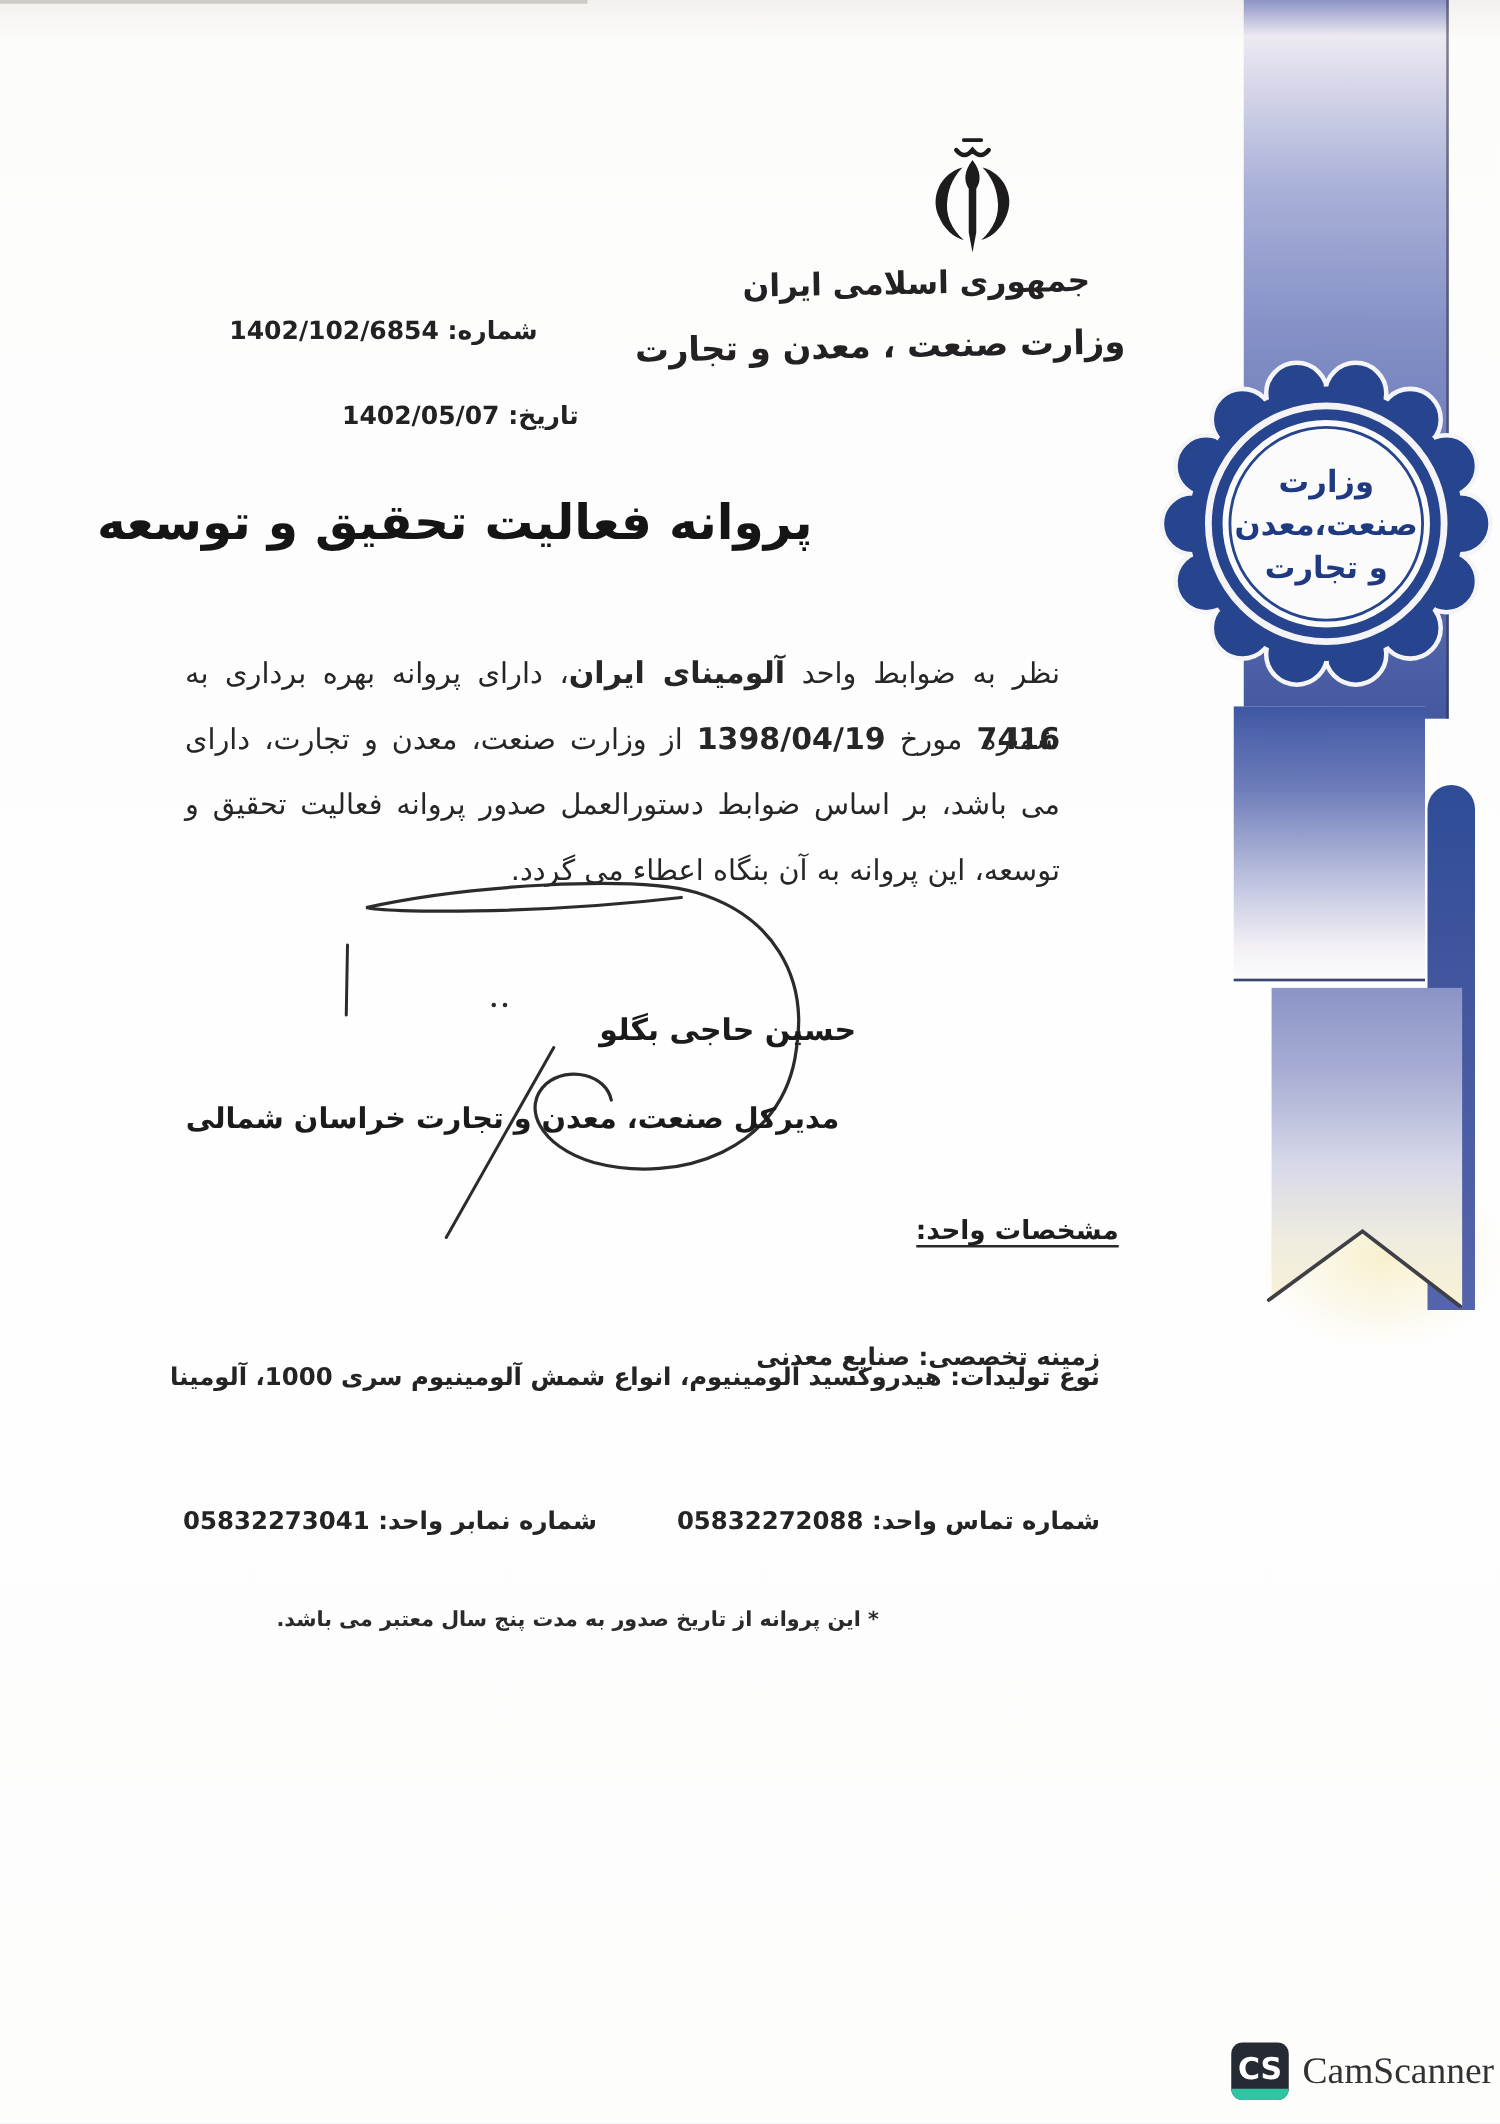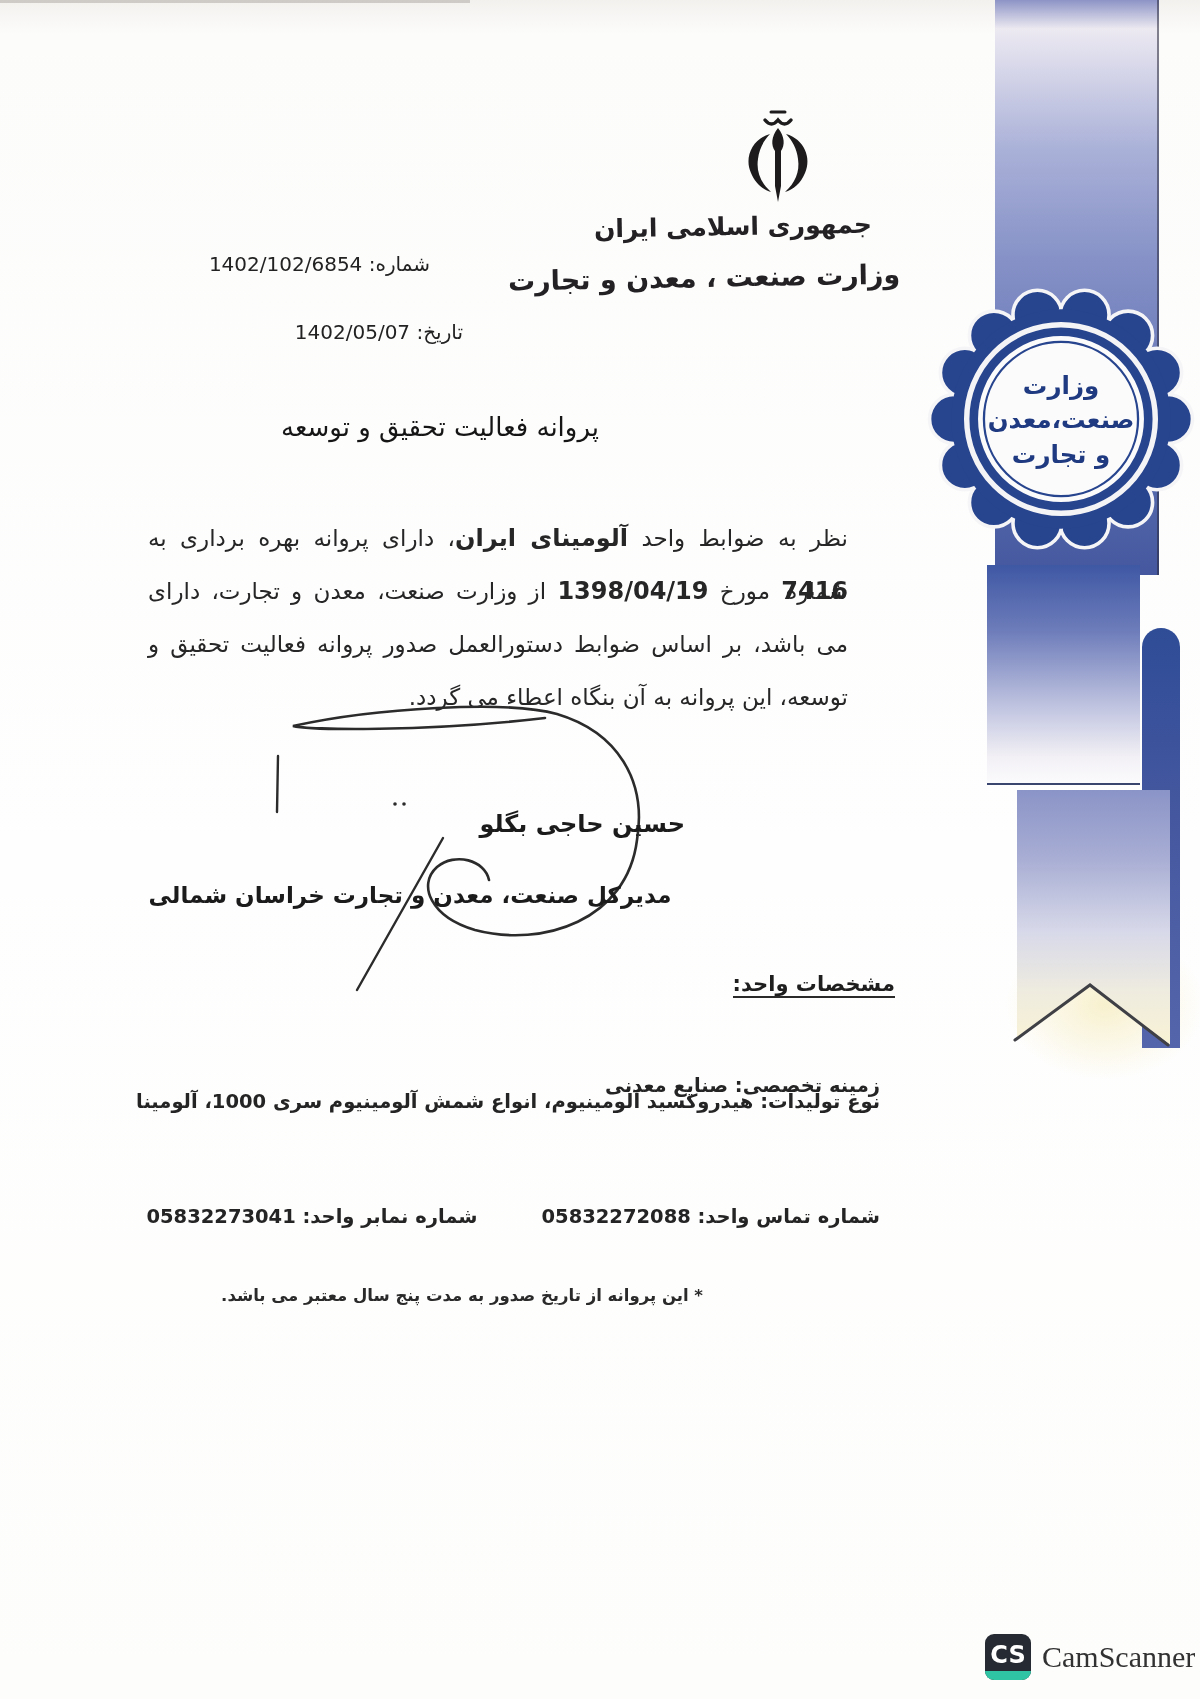--- a/index.html
+++ b/index.html
@@ -28,26 +28,26 @@
   .tail-outline{left:995px;top:955px;z-index:3;}
   
   .seal{left:925px;top:283px;width:272px;height:272px;z-index:4;}
   .seal text{font-family:"DejaVu Sans",sans-serif;font-weight:bold;}
   
   .emblem{left:735px;top:110px;width:86px;height:106px;z-index:3;}
   .callig{z-index:3;font-weight:bold;color:#242124;white-space:nowrap;}
   .callig1{right:328px;top:212px;font-size:25px;transform:rotate(-1deg);}
   .callig2{right:300px;top:262px;font-size:27px;transform:rotate(-1deg);}
   
-  .meta{z-index:3;font-size:20px;font-weight:normal;white-space:nowrap;direction:rtl;color:#222;}
+  .meta{z-index:3;font-size:20px;font-weight:bold;white-space:nowrap;direction:rtl;color:#222;}
   .meta-number{right:770px;top:252px;}
   .meta-date{right:737px;top:320px;}
   
-  .doc-title{left:230px;top:412px;width:420px;text-align:center;direction:rtl;
-    font-size:26px;font-weight:normal;color:#151515;z-index:3;white-space:nowrap;}
+  .doc-title{left:230px;top:396px;width:420px;text-align:center;direction:rtl;
+    font-size:39px;font-weight:bold;color:#151515;z-index:3;white-space:nowrap;}
   
   .body-block{left:148px;top:512px;width:700px;direction:rtl;z-index:3;font-size:23px;color:#262626;}
   .body-line{line-height:53px;height:53px;text-align:justify;overflow:visible;white-space:nowrap;}
   .body-line.stretch{text-align:justify;text-align-last:justify;white-space:normal;}
   .body-line.last{text-align:right;text-align-last:right;}
   .b-strong{font-weight:bold;font-size:24px;}
   
   .sig-svg{left:245px;top:688px;z-index:3;}
   .sig-name{left:155px;top:810px;width:530px;font-size:24px;font-weight:bold;direction:rtl;z-index:4;white-space:nowrap;color:#1b1b1b;}
   .sig-role{left:130px;top:882px;width:560px;text-align:center;font-size:23px;font-weight:bold;direction:rtl;z-index:4;white-space:nowrap;color:#1b1b1b;}

